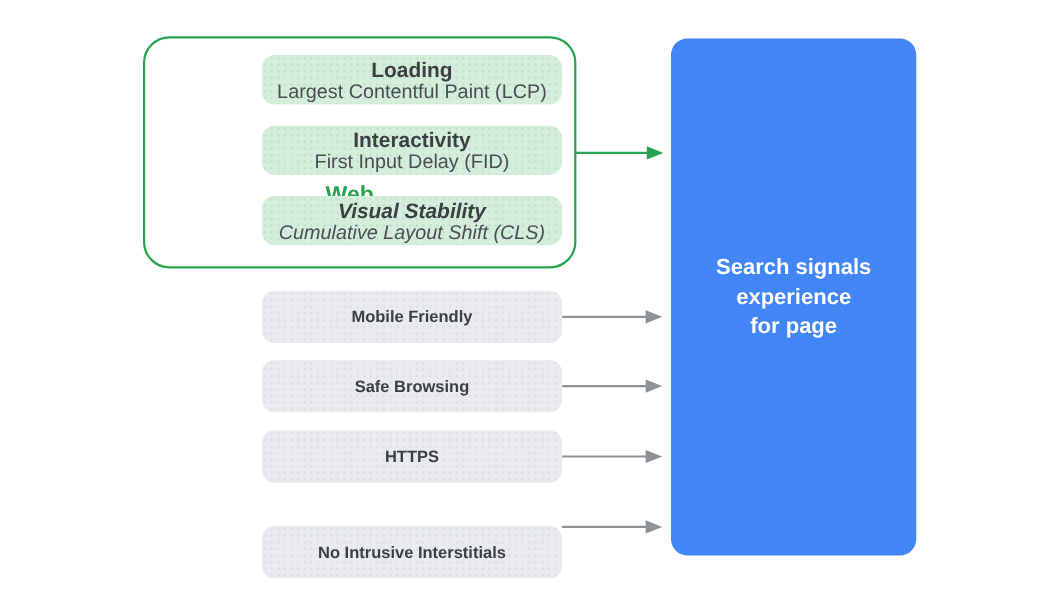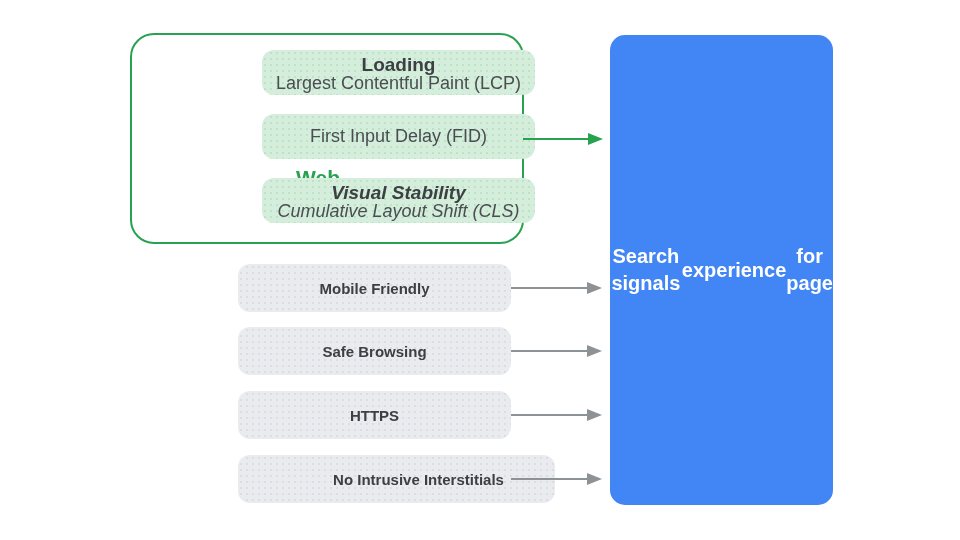--- a/index.html
+++ b/index.html
@@ -43,35 +43,34 @@
     flex-direction: column;
     align-items: center;
     justify-content: center;
     text-align: center;
   }
   .pill.green {
     height: 45px;
     background-color: #d4eedb;
     background-image: radial-gradient(#bce2c9 1.1px, transparent 1.1px);
     background-size: 6px 6px;
-    margin-left: 24px;
   }
   .pill.gray {
     height: 48px;
     background-color: #e9ebee;
     background-image: radial-gradient(#dadee2 1.1px, transparent 1.1px);
     background-size: 6px 6px;
   }
   .v1 { top: 50px; }
   .v2 { top: 114px; }
   .v3 { top: 178px; font-style: italic; }
   .s1 { top: 264px; }
   .s2 { top: 327px; }
   .s3 { top: 391px; }
-  .s4 { top: 455px; padding-left: 44px; }
+  .s4 { top: 478px; }
 
   .pill-title {
     color: #3c4043;
     font-size: 19px;
     font-weight: bold;
     line-height: 22px;
   }
   .pill-sub {
     color: #4a4e52;
     font-size: 18px;
@@ -94,21 +93,21 @@
   .a4 { top: 471px; }
 
   
   .result-box {
     position: absolute;
     left: 610px; top: 35px;
     width: 223px; height: 470px;
     border-radius: 15px;
     background: #4285f4;
     display: flex;
-    flex-direction: row;
+    flex-direction: column;
     align-items: center;
     justify-content: center;
     text-align: center;
   }
   .result-line {
     color: #ffffff;
     font-size: 20px;
     font-weight: bold;
     line-height: 27px;
   }
@@ -124,20 +123,21 @@
       <div>Web</div>
       <div>Vitals</div>
     </div>
   </div>
 
   <div class="pill green v1">
     <div class="pill-title">Loading</div>
     <div class="pill-sub">Largest Contentful Paint (LCP)</div>
   </div>
   <div class="pill green v2">
+    <div class="pill-title">Interactivity</div>
     <div class="pill-sub">First Input Delay (FID)</div>
   </div>
   <div class="pill green v3">
     <div class="pill-title">Visual Stability</div>
     <div class="pill-sub">Cumulative Layout Shift (CLS)</div>
   </div>
 
   <div class="arrow arrow-green">
     <svg width="80" height="16" viewBox="0 0 80 16">
       <line x1="0" y1="8" x2="67" y2="8" stroke-width="2" stroke="#27a24f"></line>

